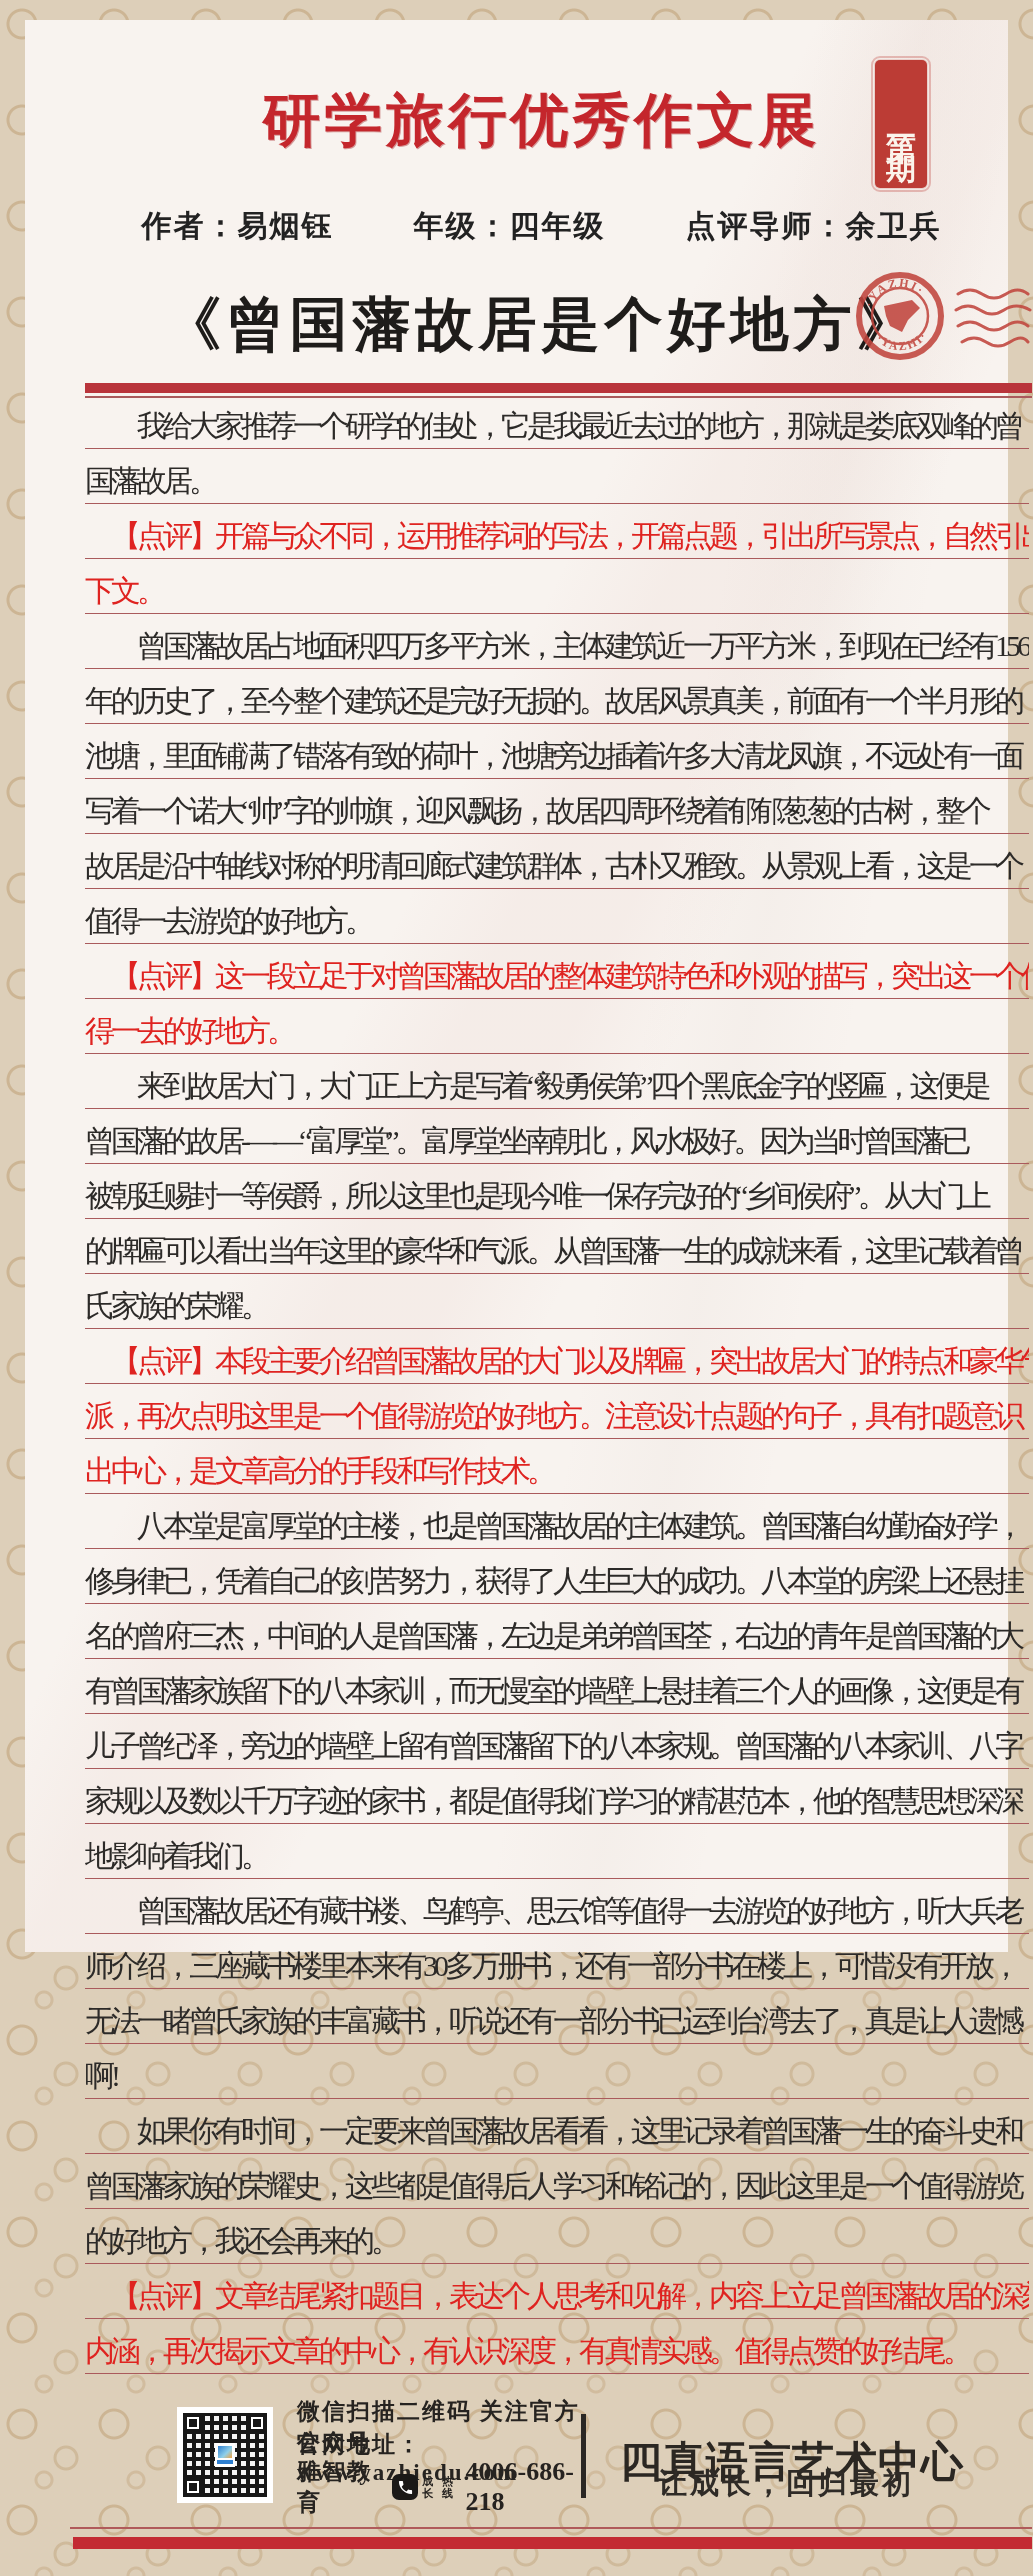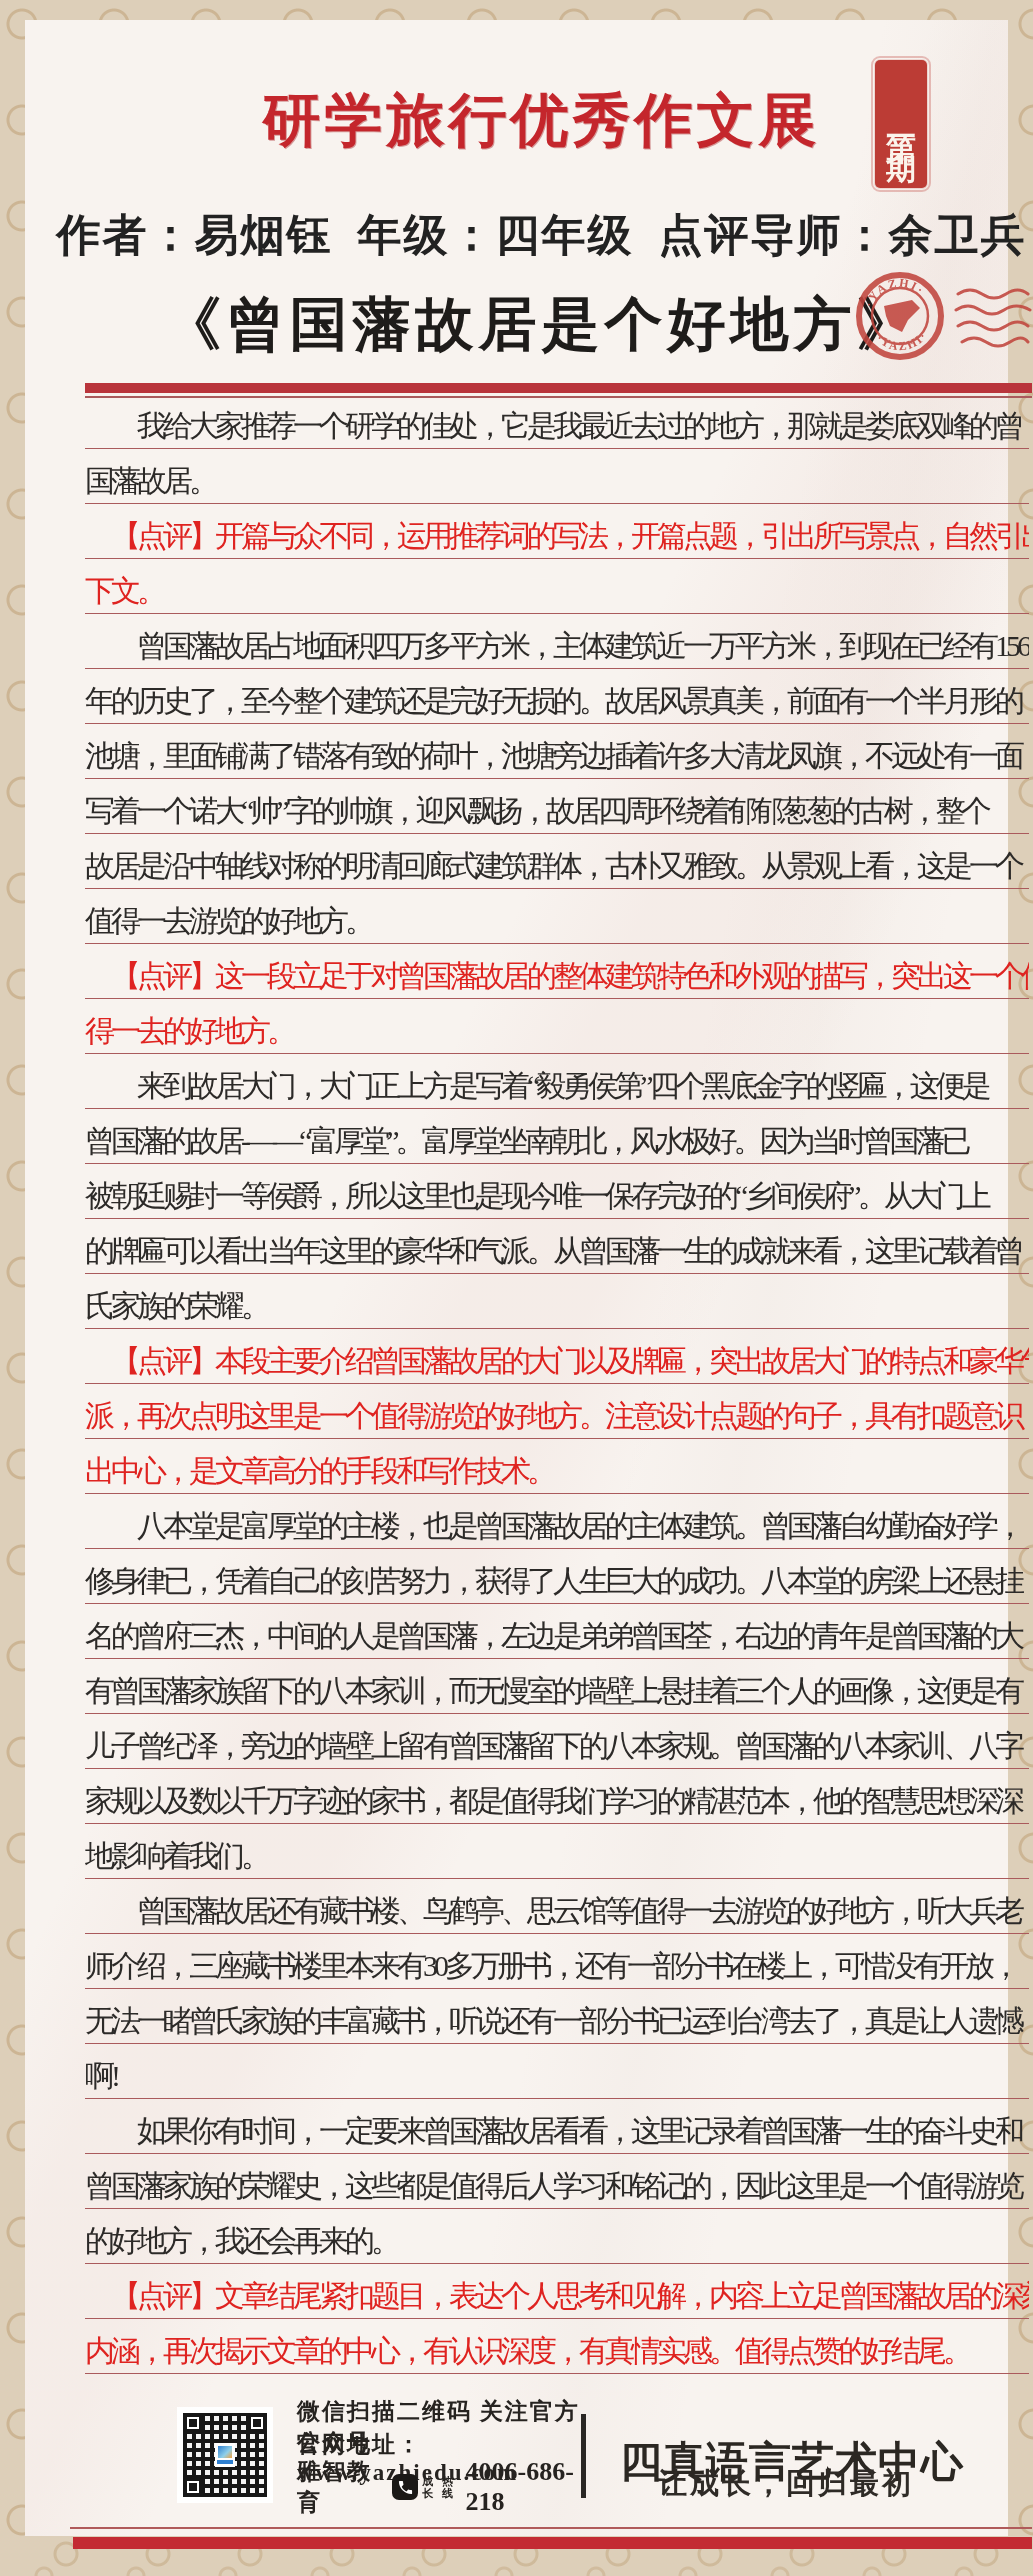--- a/index.html
+++ b/index.html
@@ -7,21 +7,21 @@
     position:relative;width:1033px;height:2576px;overflow:hidden;
     font-family:"Liberation Serif","DejaVu Serif",serif;
     background-color:#ddcfb9;
     background-image:
       radial-gradient(circle 20px at 22px 24px, rgba(190,160,118,0) 12px, rgba(190,160,118,.55) 13px, rgba(190,160,118,.55) 15px, rgba(190,160,118,0) 16px),
       radial-gradient(circle 16px at 66px 58px, rgba(190,160,118,0) 9px, rgba(190,160,118,.45) 10px, rgba(190,160,118,.45) 12px, rgba(190,160,118,0) 13px),
       radial-gradient(circle 12px at 44px 80px, rgba(190,160,118,0) 6px, rgba(190,160,118,.4) 7px, rgba(190,160,118,.4) 9px, rgba(190,160,118,0) 10px);
     background-size:92px 96px;
   }
   .page{
-    position:absolute;left:25px;top:20px;width:983px;height:2516px;
+    position:absolute;left:25px;top:20px;width:983px;height:1932px;
     background-color:#f8f3ef;
     background-image:
       linear-gradient(115deg, rgba(205,150,140,0) 42%, rgba(205,150,140,.07) 48%, rgba(205,150,140,.07) 54%, rgba(205,150,140,0) 60%),
       linear-gradient(100deg, rgba(190,170,160,0) 60%, rgba(190,170,160,.06) 68%, rgba(190,170,160,0) 76%);
   }
   .abs{position:absolute;}
 
   
   .main-title{
     left:25px;top:62px;width:983px;text-align:center;
@@ -32,22 +32,22 @@
     left:850px;top:40px;width:52px;height:128px;background:#bc3c35;
     border-radius:5px;display:flex;align-items:center;justify-content:center;
     outline:2px solid rgba(188,60,53,.30);outline-offset:2px;
     box-shadow:0 0 0 1px rgba(188,60,53,.15);
   }
   .issue-seal span{
     writing-mode:vertical-rl;color:#fbf4ec;font-size:30px;font-weight:700;
     letter-spacing:9px;line-height:1;
   }
   .author-row{
-    left:25px;top:186px;width:983px;display:flex;justify-content:center;gap:25px;
-    font-size:44px;font-weight:700;color:#222;letter-spacing:2px;
+    left:25px;top:186px;width:983px;display:flex;justify-content:center;gap:80px;
+    font-size:30px;font-weight:700;color:#222;letter-spacing:2px;
   }
   .essay-title{
     left:25px;top:266px;width:983px;text-align:center;
     font-size:58px;font-weight:900;color:#1e1c1a;letter-spacing:5px;
   }
   .stamp{left:825px;top:244px;width:184px;height:104px;opacity:.88;}
 
   
   .bar-top{left:60px;top:363px;width:947px;height:10px;background:#b9343b;}
   .thin-top{left:60px;top:376px;width:947px;height:2px;background:#aa5a5c;}

